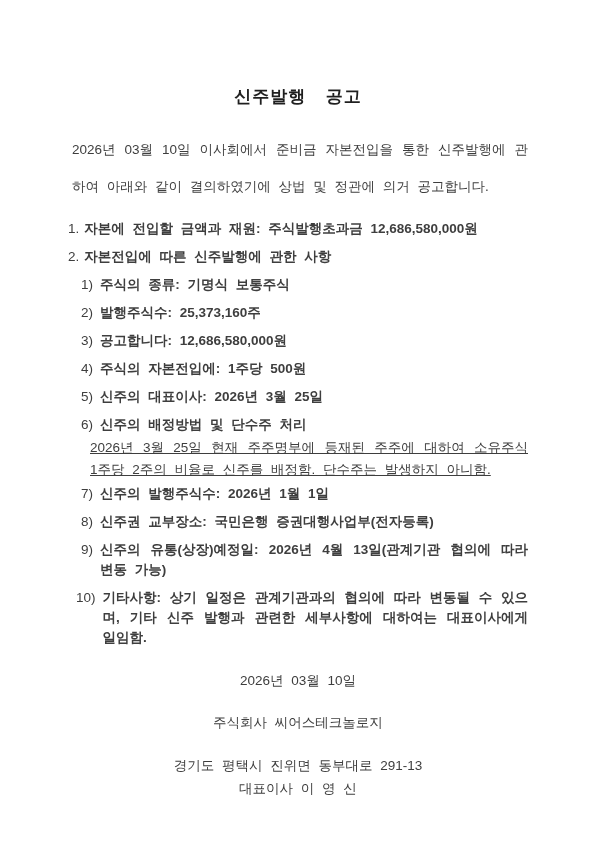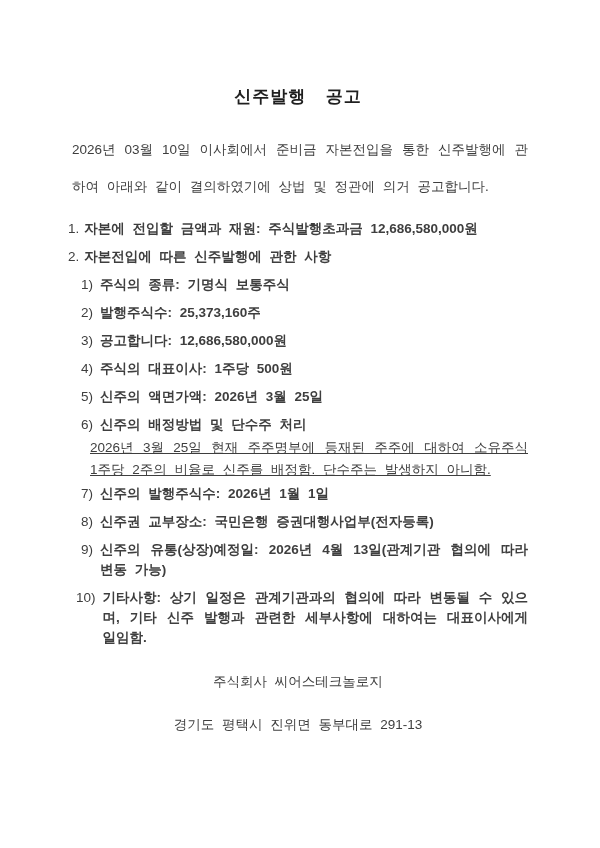--- a/index.html
+++ b/index.html
@@ -110,26 +110,26 @@
     <span class="txt">발행주식수: 25,373,160주</span>
   </div>
 
   <div class="item sub">
     <span class="num">3)</span>
     <span class="txt">공고합니다: 12,686,580,000원</span>
   </div>
 
   <div class="item sub">
     <span class="num">4)</span>
-    <span class="txt">주식의 대표이사: 1주당 500원</span>
+    <span class="txt">주식의 자본전입에: 1주당 500원</span>
   </div>
 
   <div class="item sub">
     <span class="num">5)</span>
-    <span class="txt">신주의 액면가액: 2026년 3월 25일</span>
+    <span class="txt">신주의 대표이사: 2026년 3월 25일</span>
   </div>
 
   <div class="item sub tight">
     <span class="num">6)</span>
     <span class="txt">신주의 배정방법 및 단수주 처리</span>
   </div>
 
   <div class="note">2026년 3월 25일 현재 주주명부에 등재된 주주에 대하여 소유주식 1주당 2주의 비율로 신주를 배정함. 단수주는 발생하지 아니함.</div>
 
   <div class="item sub">
@@ -146,17 +146,19 @@
     <span class="num">9)</span>
     <span class="txt">신주의 유통(상장)예정일: 2026년 4월 13일(관계기관 협의에 따라 변동 가능)</span>
   </div>
 
   <div class="item sub">
     <span class="num">10)</span>
     <span class="txt">기타사항: 상기 일정은 관계기관과의 협의에 따라 변동될 수 있으며, 기타 신주 발행과 관련한 세부사항에 대하여는 대표이사에게 일임함.</span>
   </div>
 
   <div class="footer">
+    <div class="date">2026년 03월 10일</div>
     <div class="company">주식회사 씨어스테크놀로지</div>
     <div class="address">경기도 평택시 진위면 동부대로 291-13</div>
+    <div class="ceo">대표이사 이 영 신</div>
   </div>
 
 </div>
 
 </body></html>

